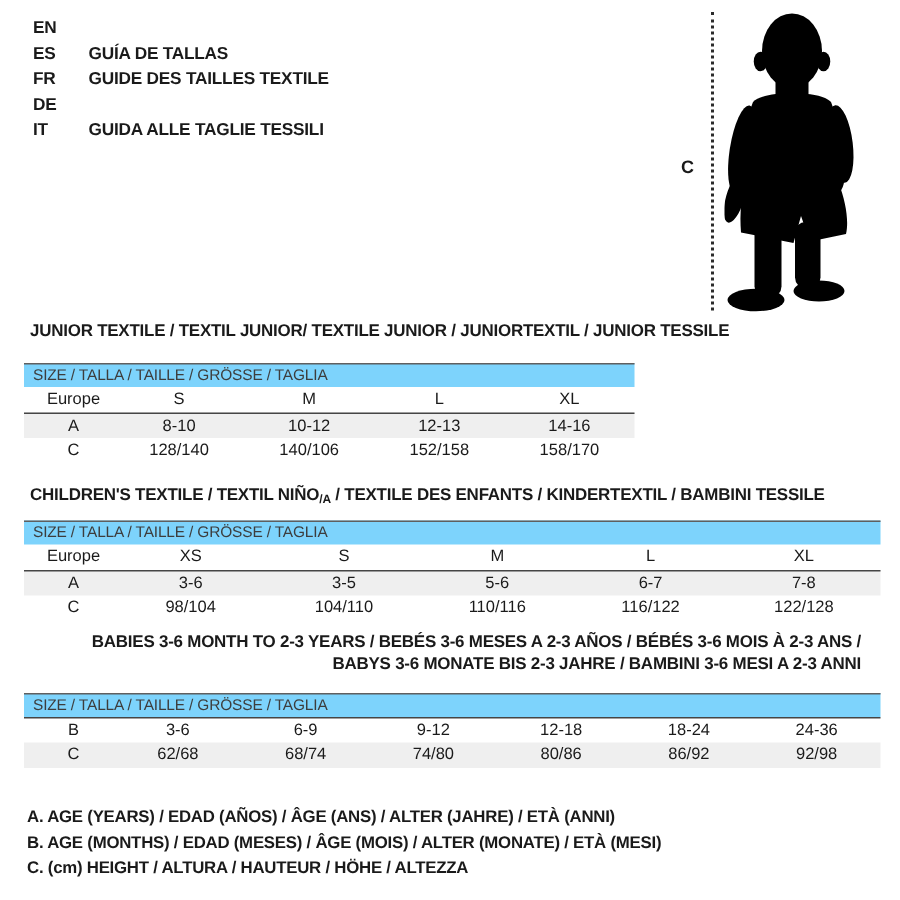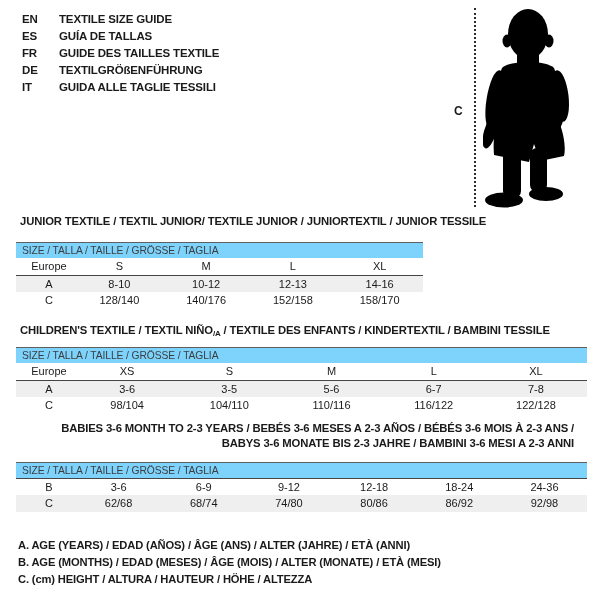--- a/index.html
+++ b/index.html
@@ -52,33 +52,31 @@
   .foot-row { font-weight:bold; font-size:11.2px; line-height:17px; letter-spacing:-0.15px; }
 </style>
 </head>
 <body>
 
 <div class="page">
 
   <div class="langs">
       <div class="lang-row">
         <span class="lang-code">EN</span>
-        <span class="lang-label">TEXTILE SIZE GUIDE</span>
       </div>
       <div class="lang-row">
         <span class="lang-code">ES</span>
         <span class="lang-label">GUÍA DE TALLAS</span>
       </div>
       <div class="lang-row">
         <span class="lang-code">FR</span>
         <span class="lang-label">GUIDE DES TAILLES TEXTILE</span>
       </div>
       <div class="lang-row">
         <span class="lang-code">DE</span>
-        <span class="lang-label">TEXTILGRÖßENFÜHRUNG</span>
       </div>
       <div class="lang-row">
         <span class="lang-code">IT</span>
         <span class="lang-label">GUIDA ALLE TAGLIE TESSILI</span>
       </div>
     </div>
 
   <div class="figure">
     <div class="measure-line"></div>
     <span class="c-label">C</span>
@@ -115,21 +113,21 @@
       <div class="tbl-row shaded divider-top">
         <div class="cell label">A</div>
         <div class="cell">8-10</div>
         <div class="cell">10-12</div>
         <div class="cell">12-13</div>
         <div class="cell">14-16</div>
       </div>
       <div class="tbl-row">
         <div class="cell label">C</div>
         <div class="cell">128/140</div>
-        <div class="cell">140/176</div>
+        <div class="cell">140/106</div>
         <div class="cell">152/158</div>
         <div class="cell">158/170</div>
       </div>
     </div>
 
   <h2 class="section-title" id="t2-title"><span>CHILDREN'S TEXTILE / TEXTIL NIÑO</span><span class="sub">/A</span><span> / TEXTILE DES ENFANTS / KINDERTEXTIL / BAMBINI TESSILE</span></h2>
   <div class="tbl" id="tbl-2">
       <div class="tbl-head">SIZE / TALLA / TAILLE / GRÖSSE / TAGLIA</div>
       <div class="tbl-row">
         <div class="cell label">Europe</div>

